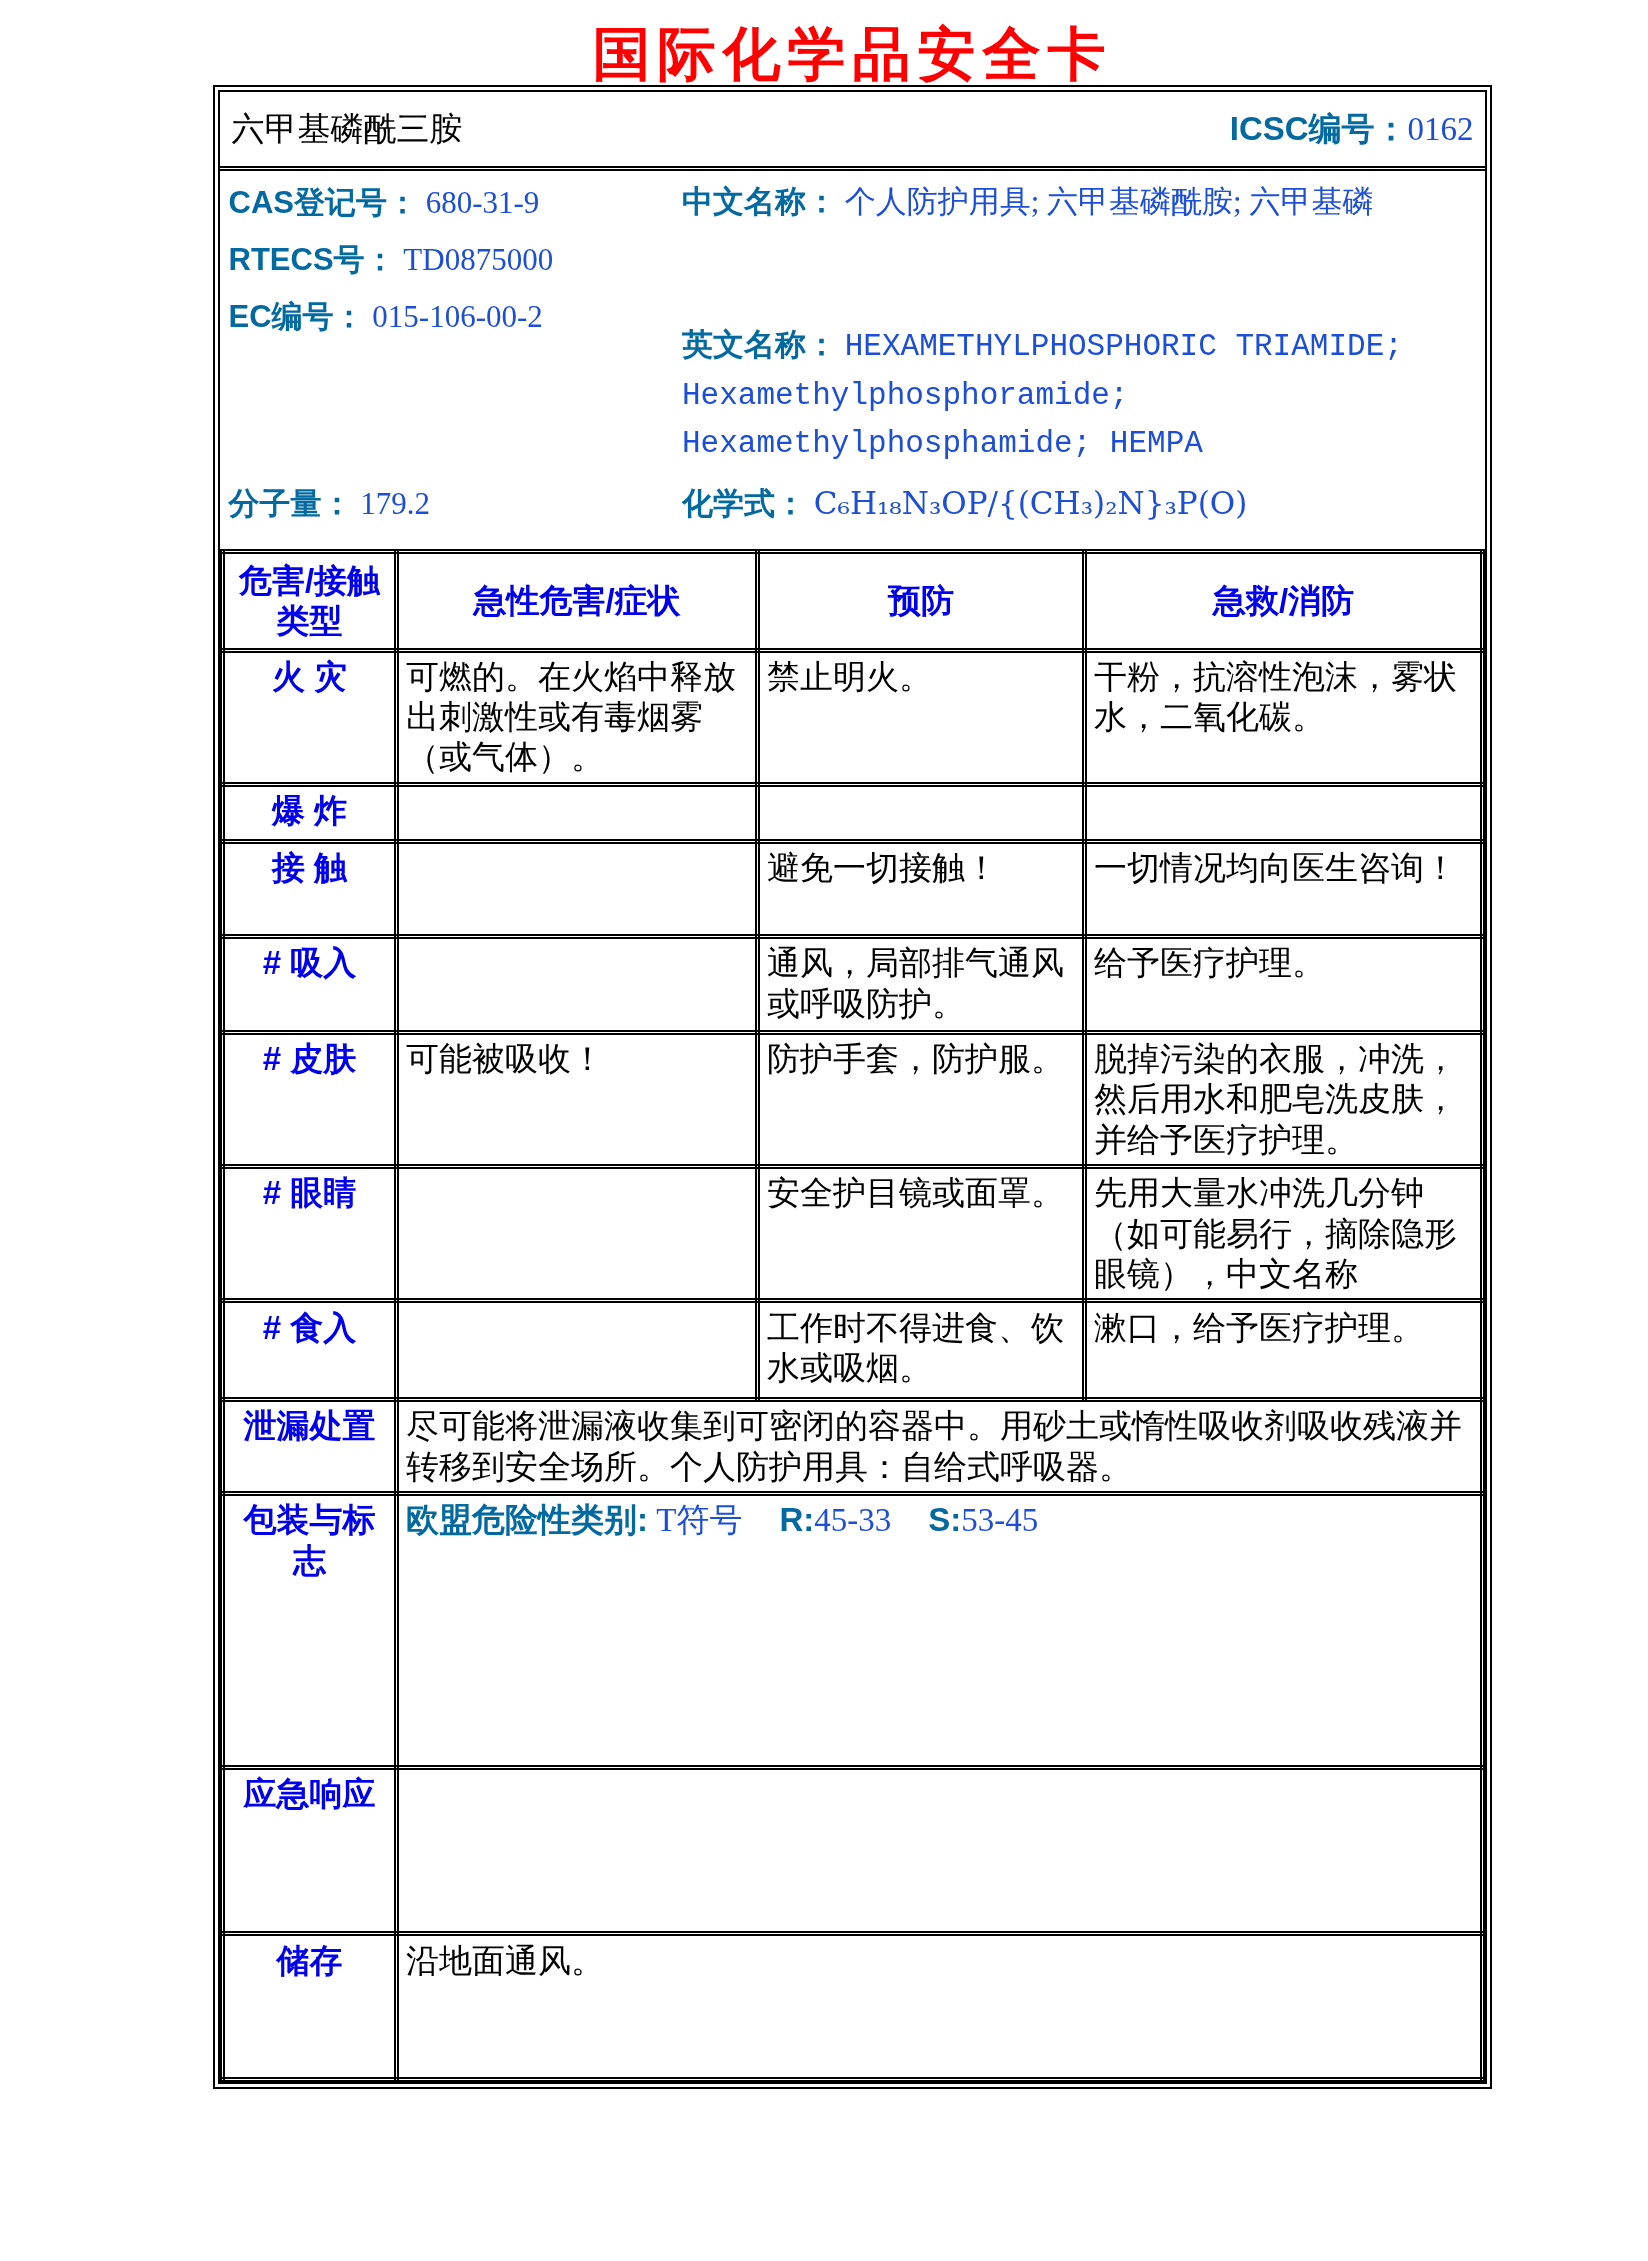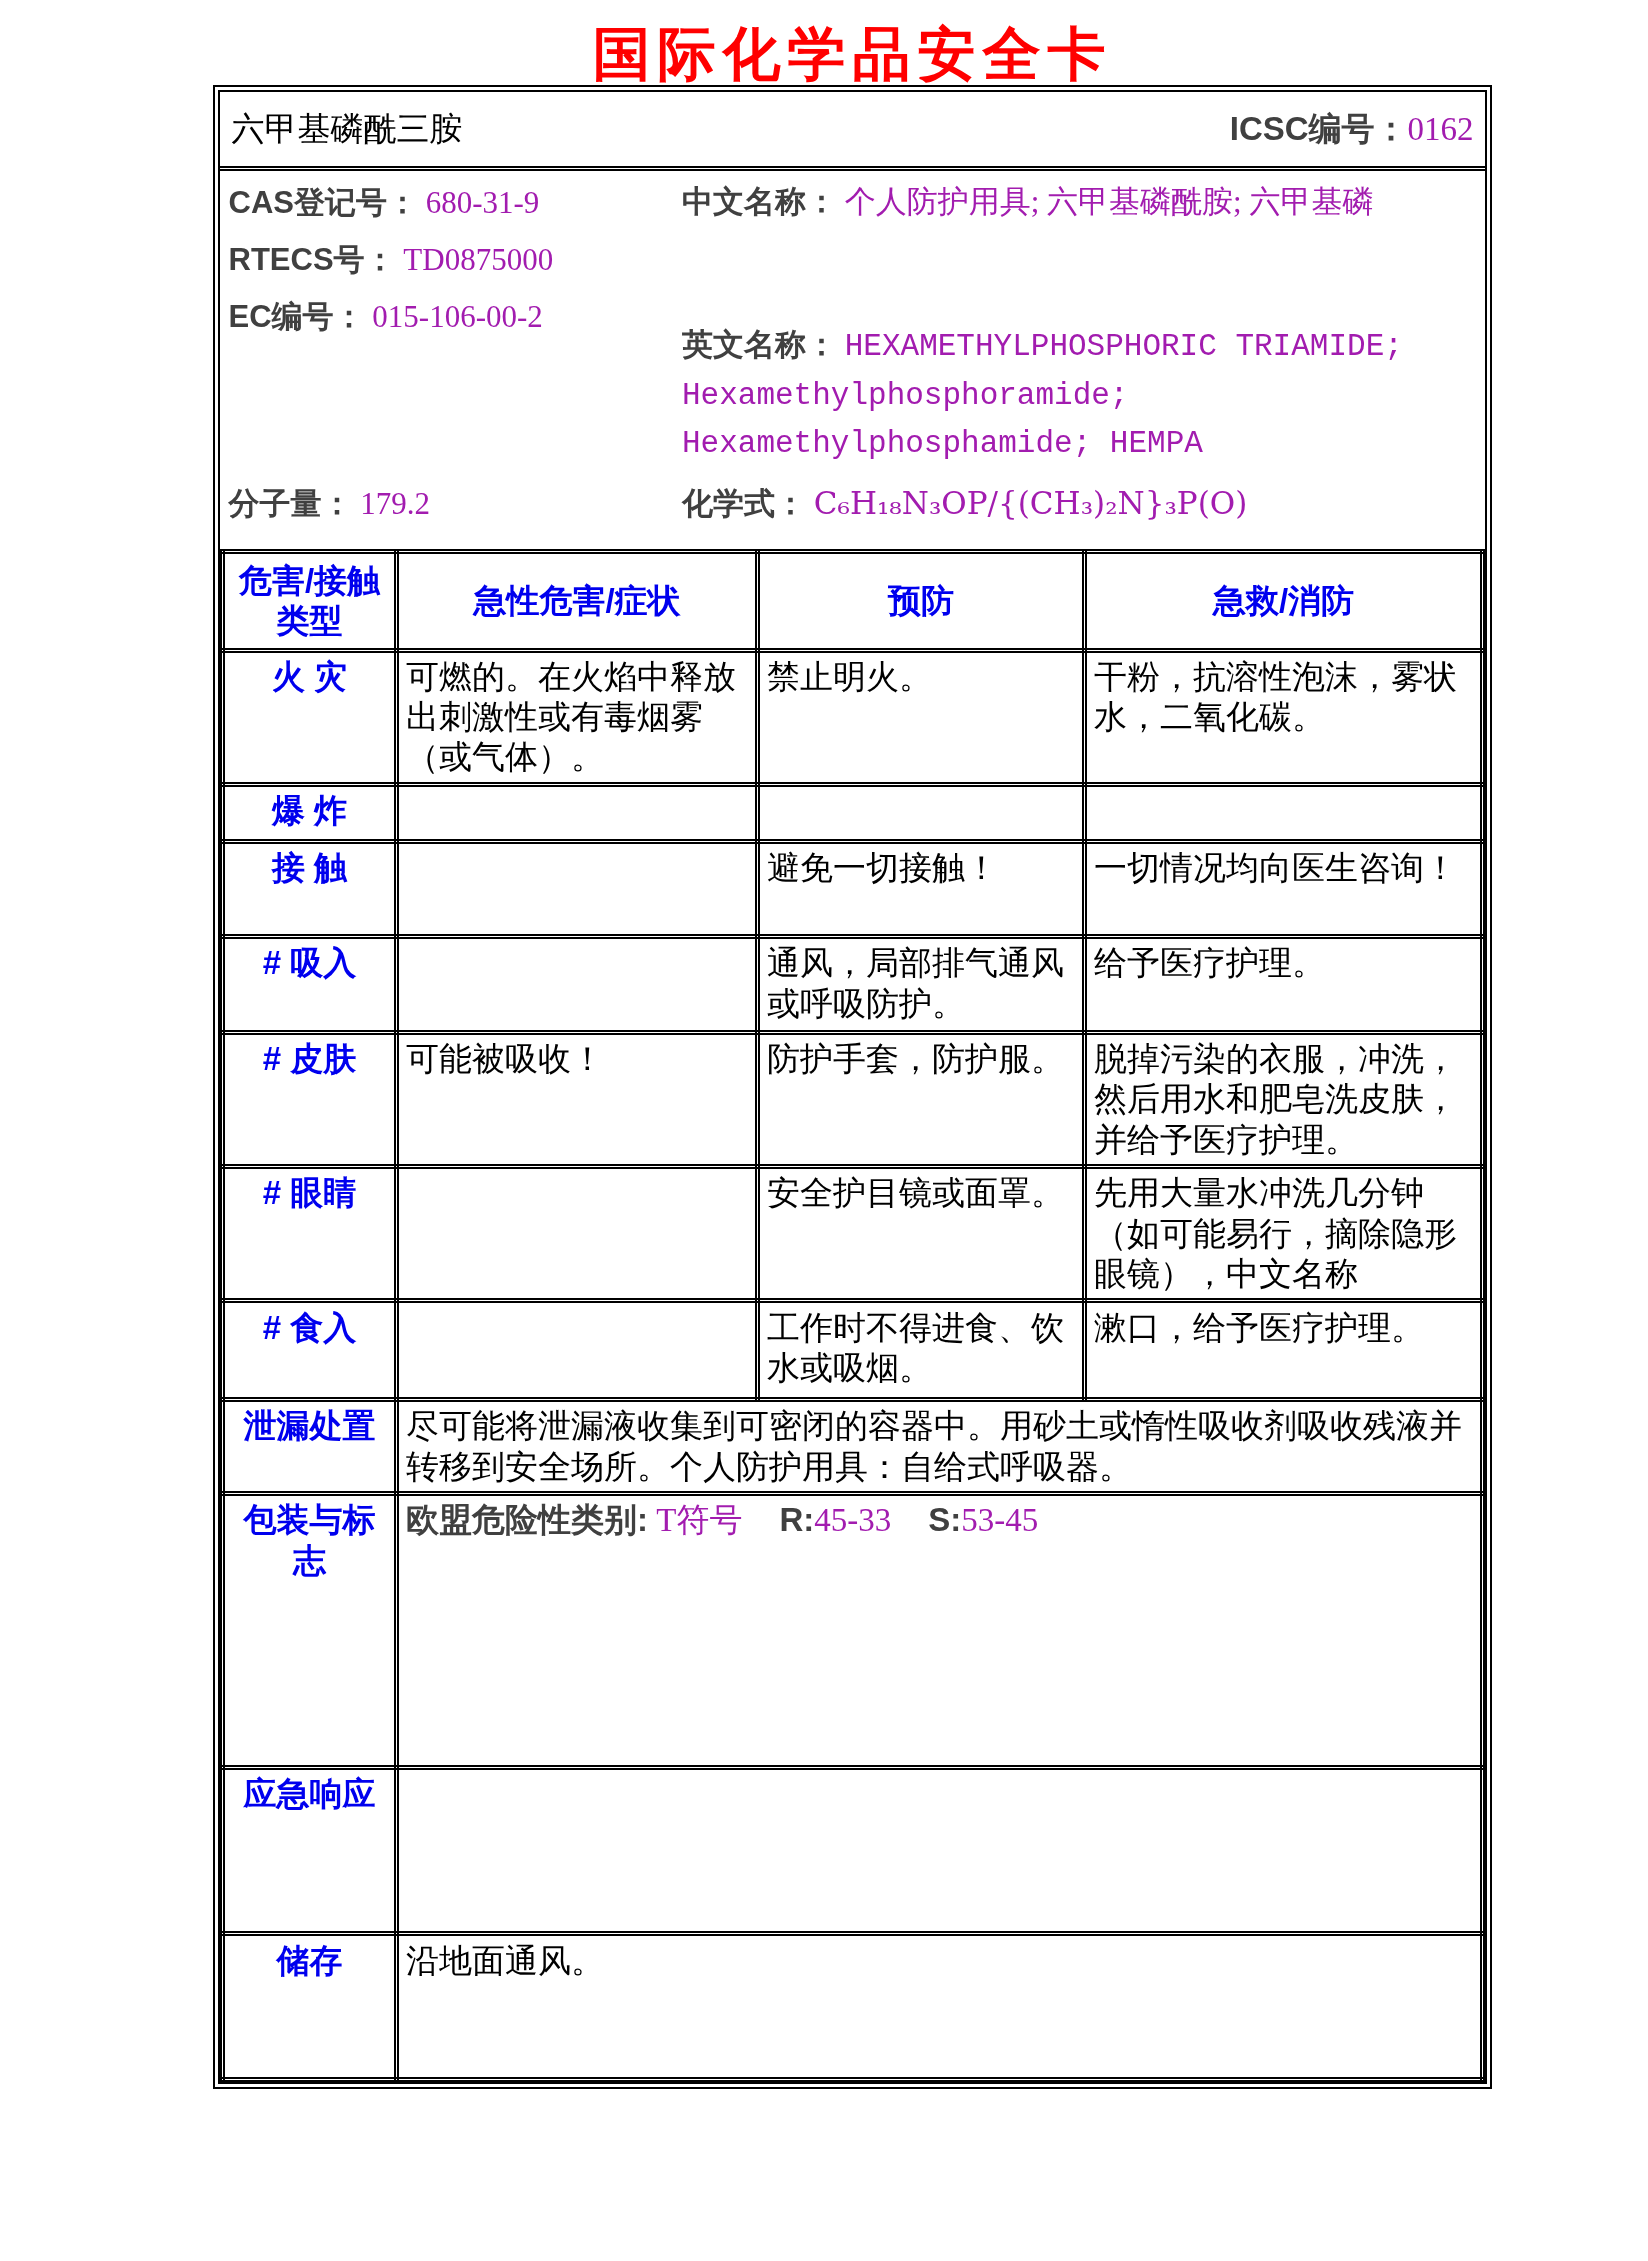--- a/index.html
+++ b/index.html
@@ -27,26 +27,26 @@
   .card {
     position: absolute;
     top: 85px;
     left: 213px;
     width: 1279px;
     border: 7.8px double #000;
     background: #fff;
     box-sizing: border-box;
   }
   .lbl {
-    color: #404040;
+    color: #0369a1;
     font-family: "Liberation Sans", sans-serif;
     font-weight: bold;
     margin-top: 40px;
   }
-  .val { color: #a21caf; }
+  .val { color: #1d4ed8; }
   .val-en { font-family: "Liberation Mono", monospace; }
 
   
   .hdr {
     display: flex;
     justify-content: space-between;
     align-items: center;
     height: 74px;
     padding: 0 11.4px;
     border-bottom: 5.7px double #000;

